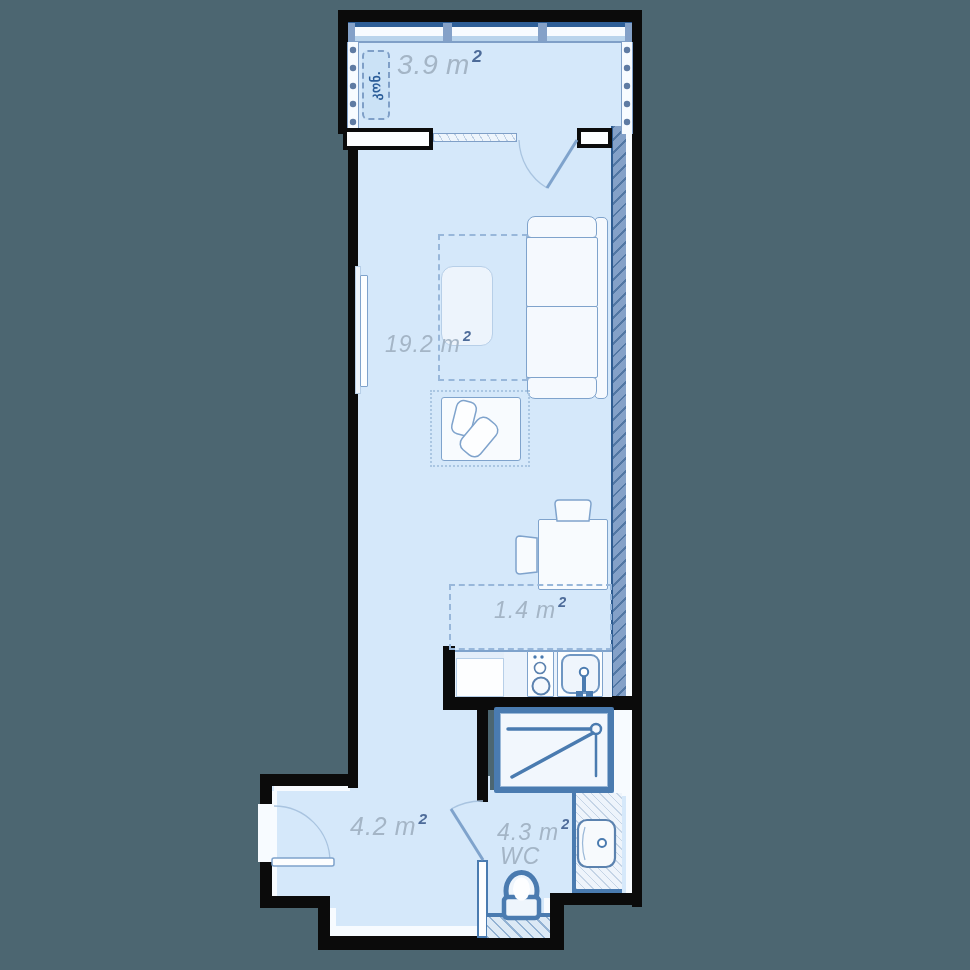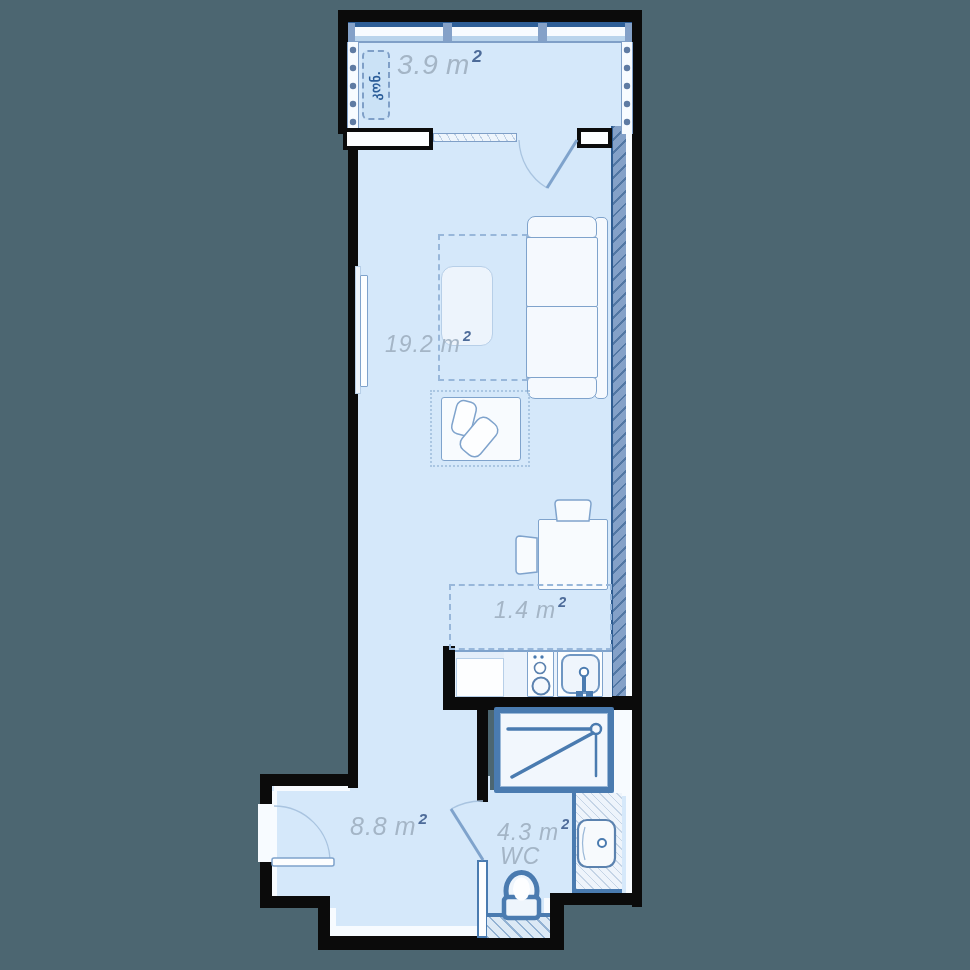--- a/index.html
+++ b/index.html
@@ -199,20 +199,20 @@
   <div class="abs arealabel" style="left:397px;top:48px;font-size:28px;">
     <span class="val">3.9</span><span class="unit">m</span><sup class="sup">2</sup>
   </div>
   <div class="abs arealabel" style="left:385px;top:330px;font-size:23px;">
     <span class="val">19.2</span><span class="unit">m</span><sup class="sup">2</sup>
   </div>
   <div class="abs arealabel" style="left:494px;top:596px;font-size:23px;">
     <span class="val">1.4</span><span class="unit">m</span><sup class="sup">2</sup>
   </div>
   <div class="abs arealabel" style="left:350px;top:812px;font-size:25px;">
-    <span class="val">8.8</span><span class="unit">m</span><sup class="sup">2</sup>
+    <span class="val">4.2</span><span class="unit">m</span><sup class="sup">2</sup>
   </div>
   <div class="abs arealabel" style="left:497px;top:818px;font-size:23px;">
     <span class="val">4.3</span><span class="unit">m</span><sup class="sup">2</sup>
   </div>
   <div class="abs wctext" style="left:500px;top:843px;font-size:23px;">WC</div>
 
 </div>
 
 </body></html>

